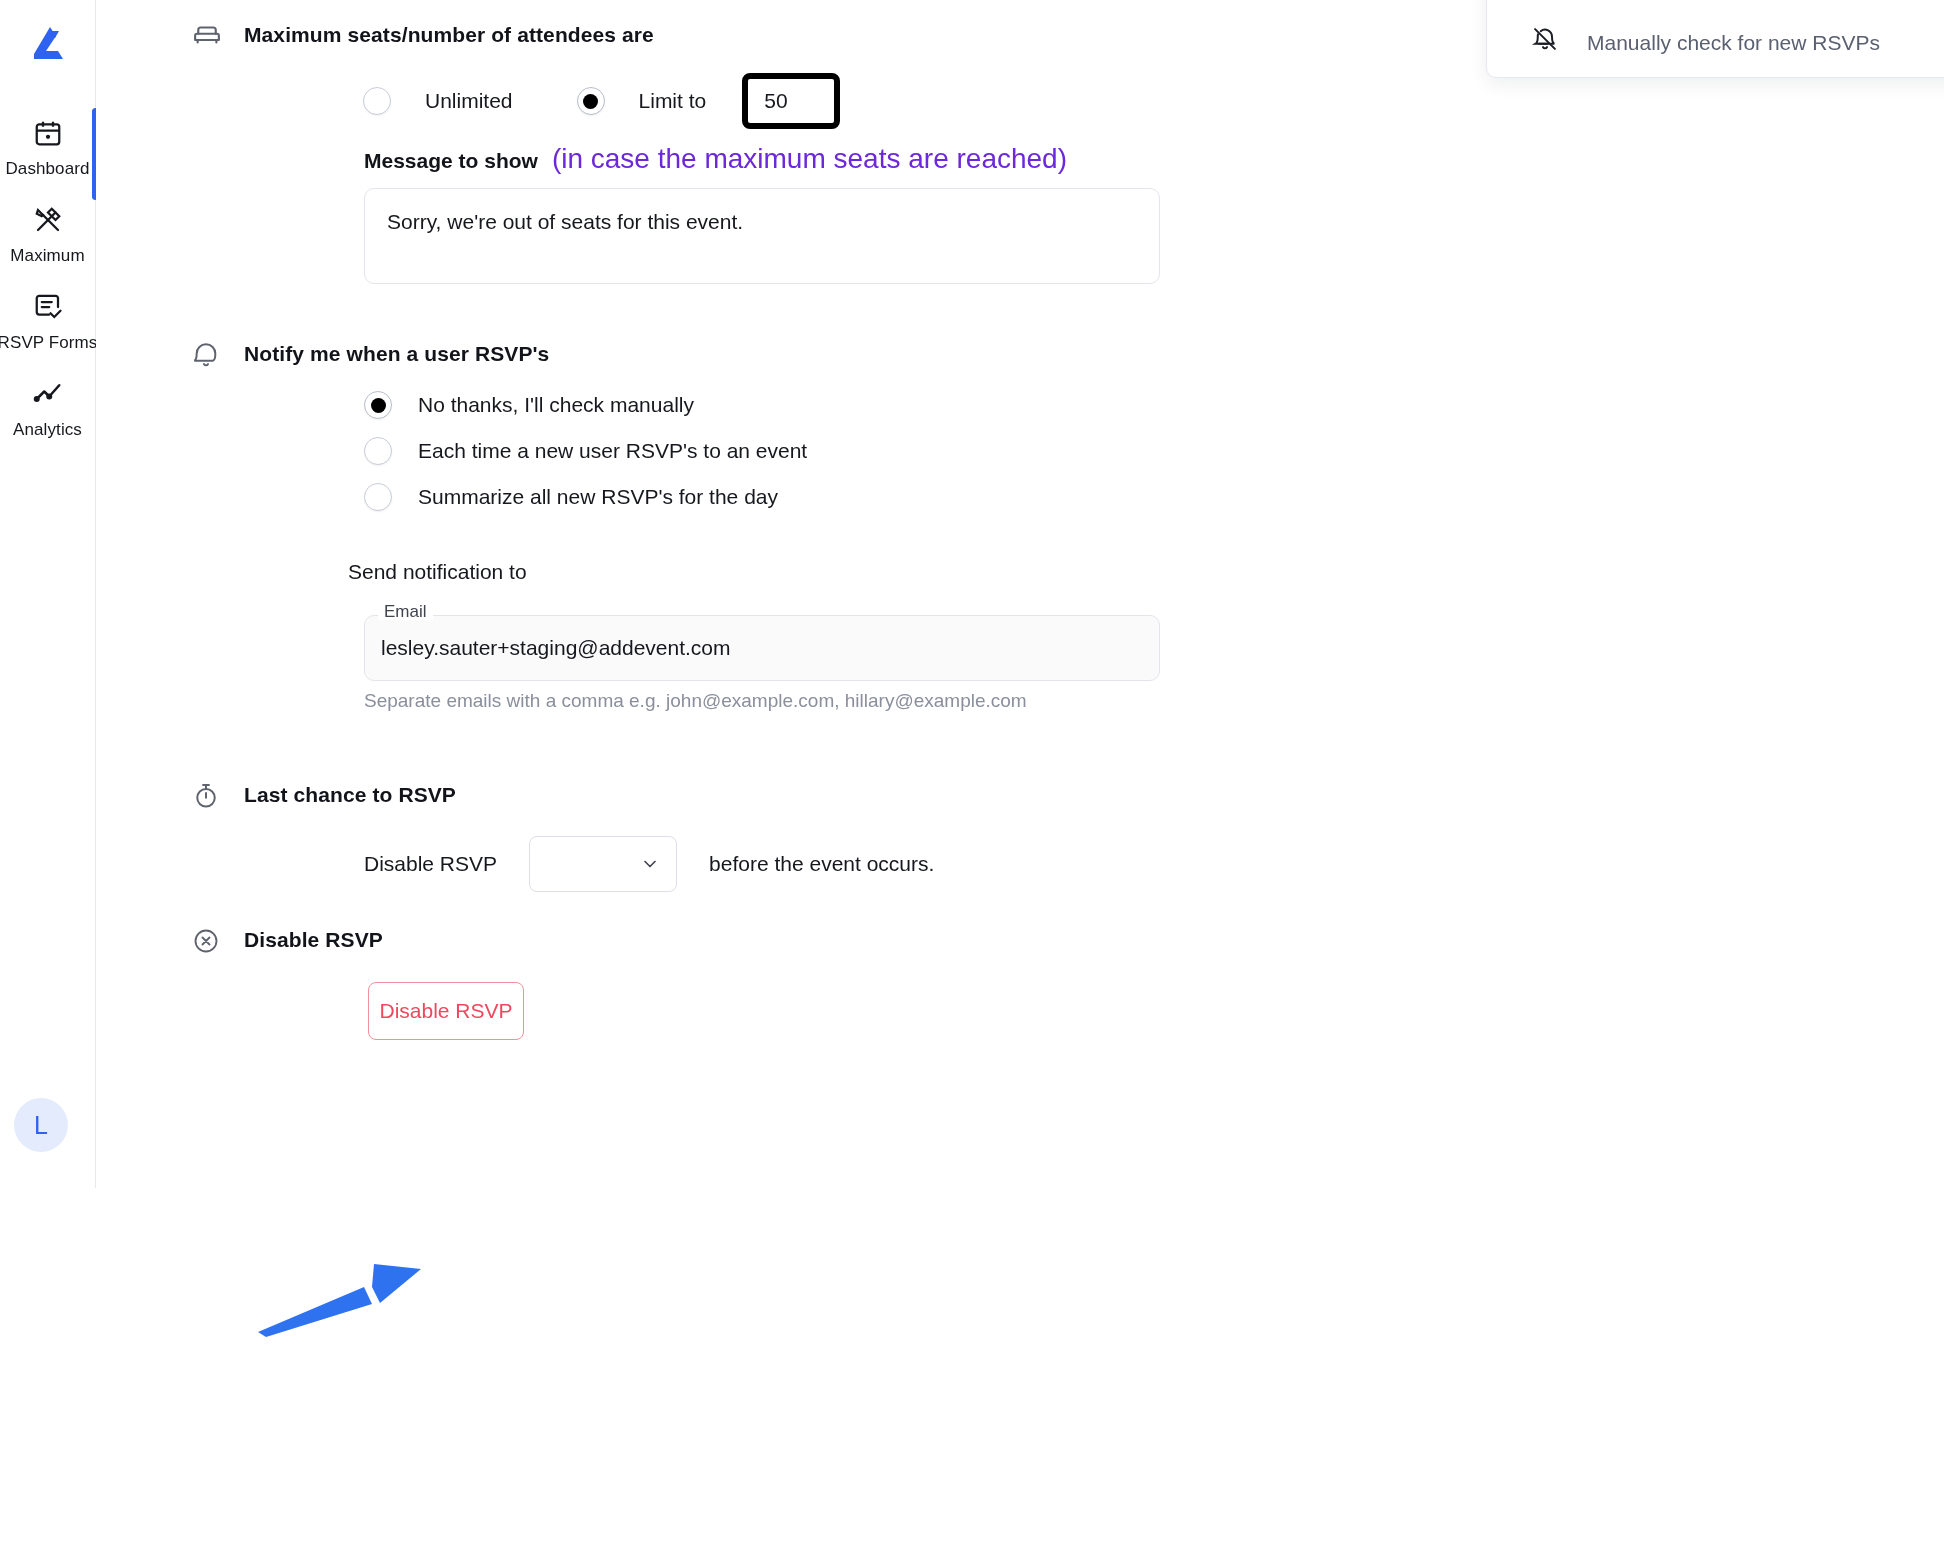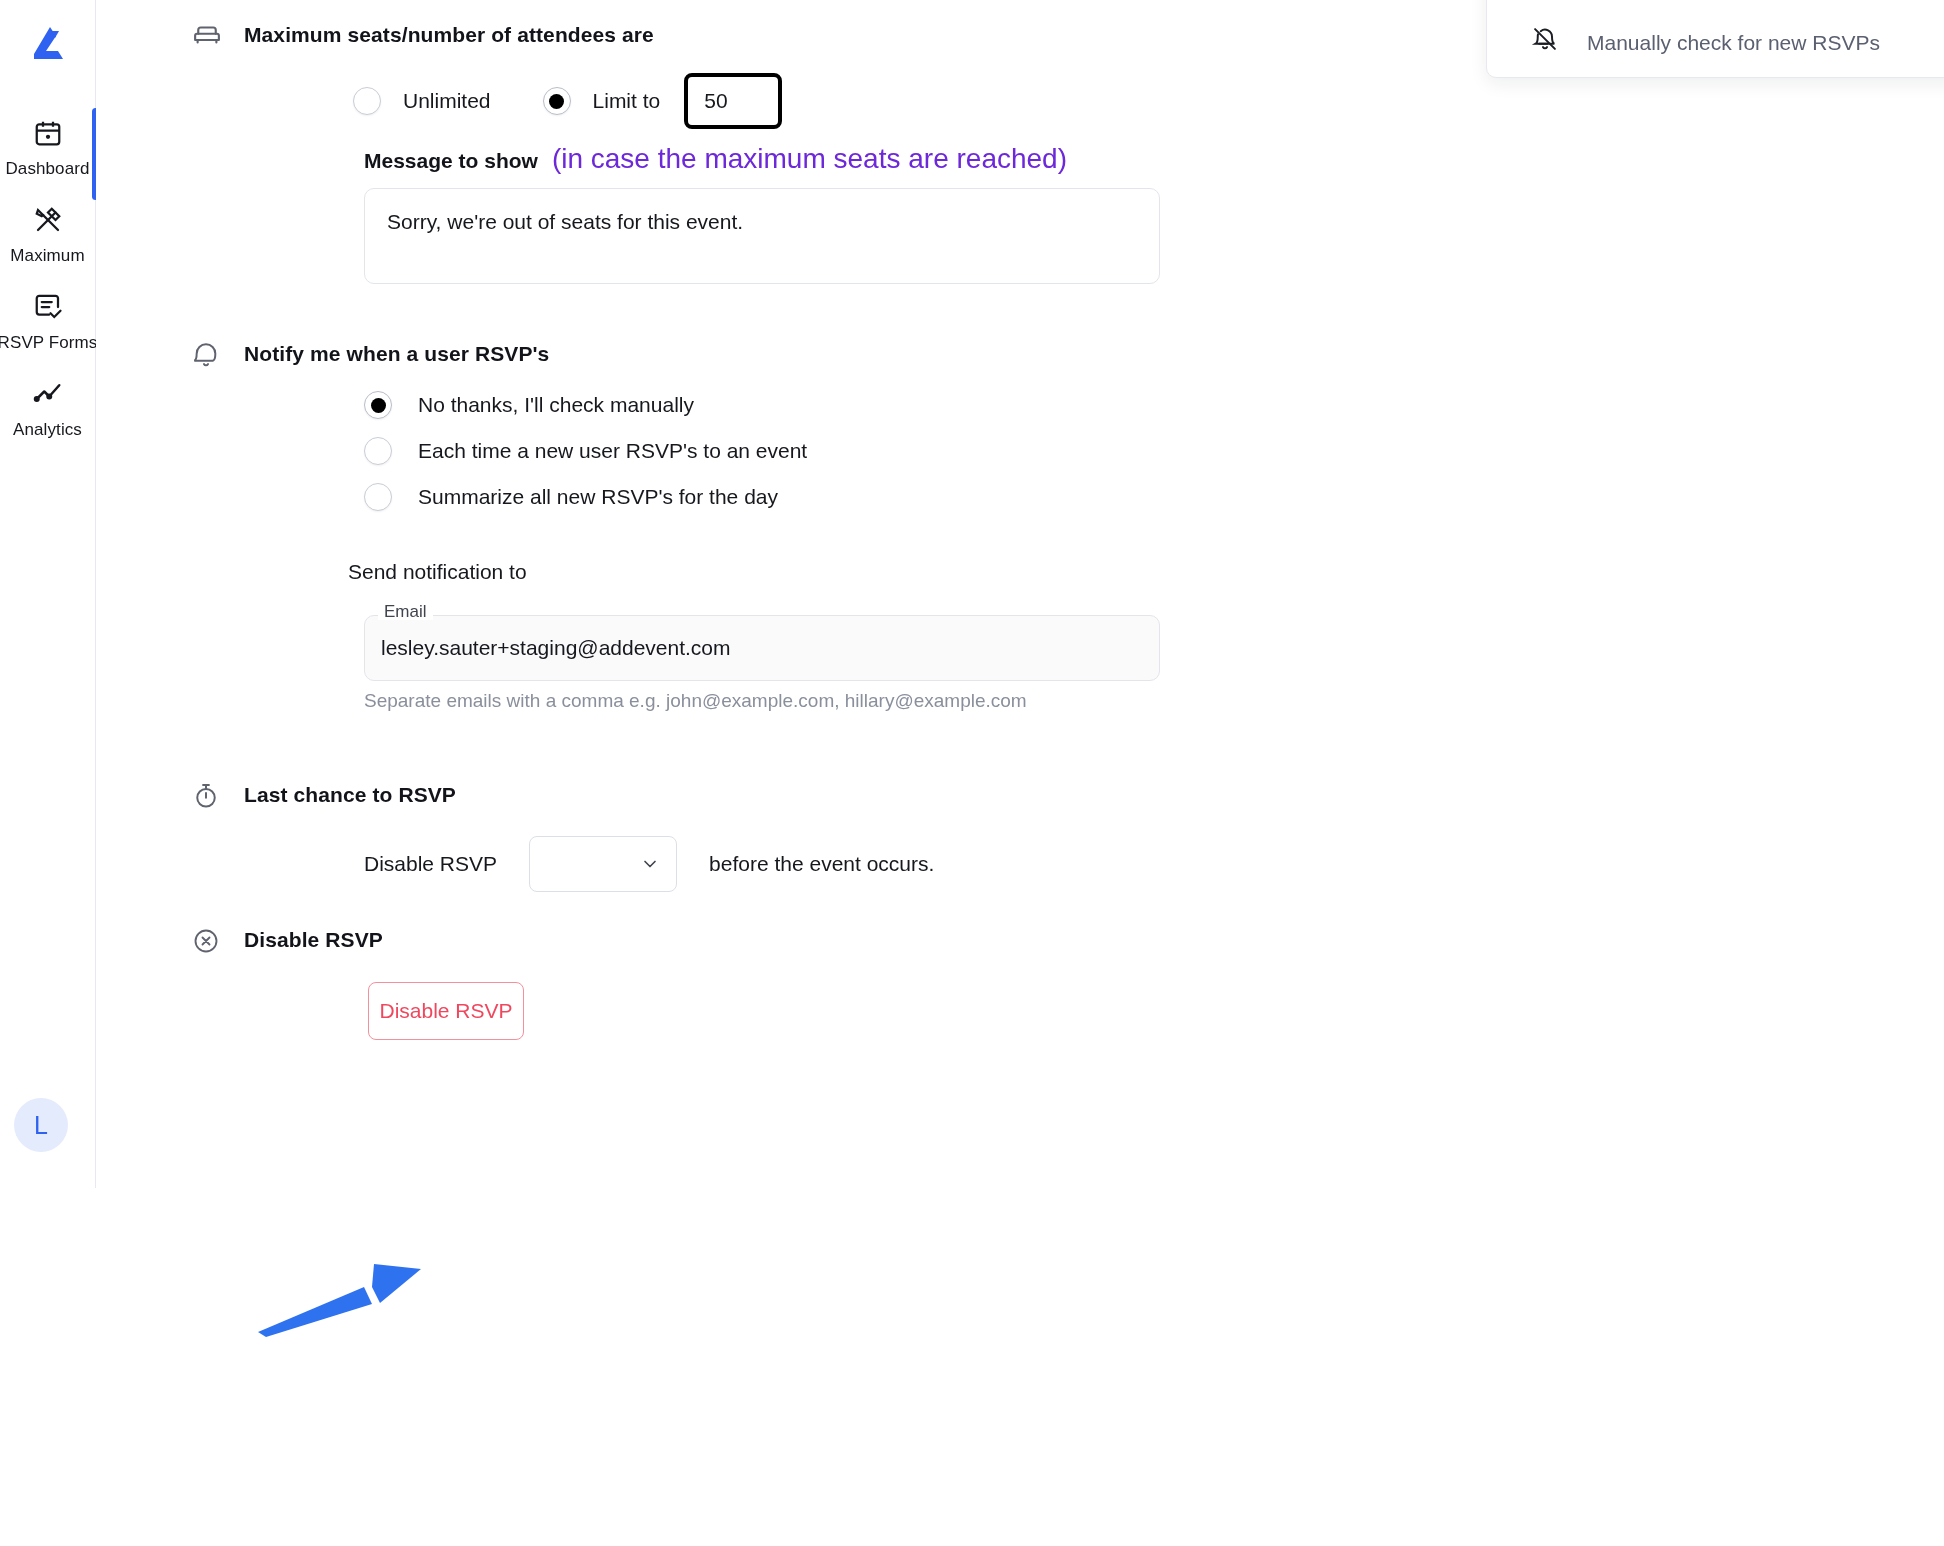--- a/index.html
+++ b/index.html
@@ -66,21 +66,21 @@
     display:inline-flex; align-items:center; justify-content:center;
     box-shadow: 0 1px 2px rgba(16,20,32,.06);
     cursor: pointer; flex: 0 0 auto;
   }
   .radio.on { border-color: #b9bec9; }
   .radio.on::after { content:""; width: 15px; height: 15px; border-radius:50%; background:#000; }
   .radio-label { font-size: 21px; color: #16181d; white-space: nowrap; }
   .row { display:flex; align-items:center; gap: 26px; }
 
   .num-input {
-    width: 98px; height: 56px; border: 4px solid #000000; border-radius: 8px;
+    width: 98px; height: 56px; border: 6px solid #000000; border-radius: 8px;
     background: #fff; font-size: 21px; color:#16181d; padding: 0 16px;
     font-family: "Liberation Sans", sans-serif;
   }
 
   .sub-label { font-size: 21px; font-weight: bold; color:#12141a; }
   .sub-note  { font-size: 28px; color:#6d28d9;text-align:right; }
 
   .textarea {
     width: 796px; height: 96px; border: 1px solid #e2e5ea; border-radius: 10px;
     background: #fff; padding: 19px 22px; font-size: 21px; color:#16181d;
@@ -237,21 +237,21 @@
       <section class="section" style="left:0; top:0; width:1848px;">
         <span class="sec-icon" style="left:96px; top:20px;">
           <svg width="30" height="30" viewBox="0 0 24 24" fill="none" stroke="#5f636e" stroke-width="1.7" stroke-linecap="round" stroke-linejoin="round">
             <path d="M5 11V8a2 2 0 0 1 2-2h10a2 2 0 0 1 2 2v3"></path>
             <path d="M4 11h16a1.5 1.5 0 0 1 1.5 1.5V16H2.5v-3.5A1.5 1.5 0 0 1 4 11z"></path>
             <path d="M4.5 16v2M19.5 16v2"></path>
           </svg>
         </span>
         <div class="sec-title" style="top:23px;">Maximum seats/number of attendees are</div>
 
-        <div class="row" style="position:absolute; left:257px; top:73px; gap:0;">
+        <div class="row" style="position:absolute; left:267px; top:73px; gap:12px;">
           <span class="radio"></span>
           <span class="radio-label" style="margin-left:22px;">Unlimited</span>
 
           <span class="radio on" style="margin-left:52px;"></span>
           <span class="radio-label" style="margin-left:22px;">Limit to</span>
 
           <input class="num-input" style="margin-left: 24px;" type="text" value="50">
         </div>
 
         <div style="position:absolute; left:268px; top:143px; display:flex; align-items:baseline; gap:14px;">

